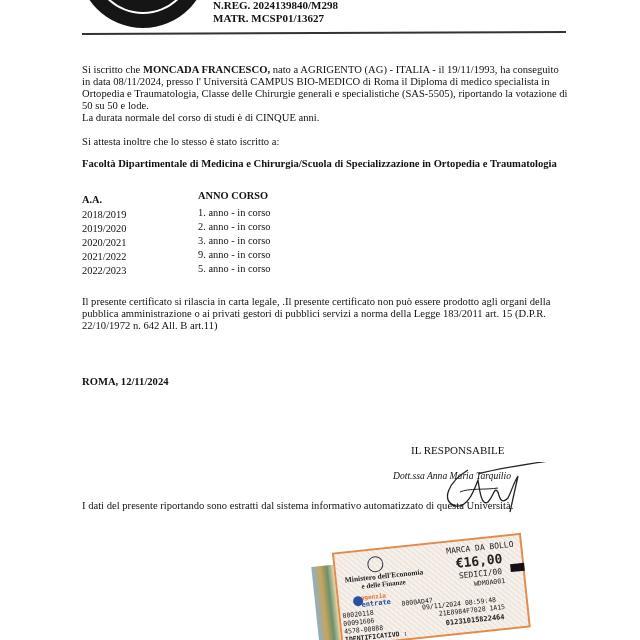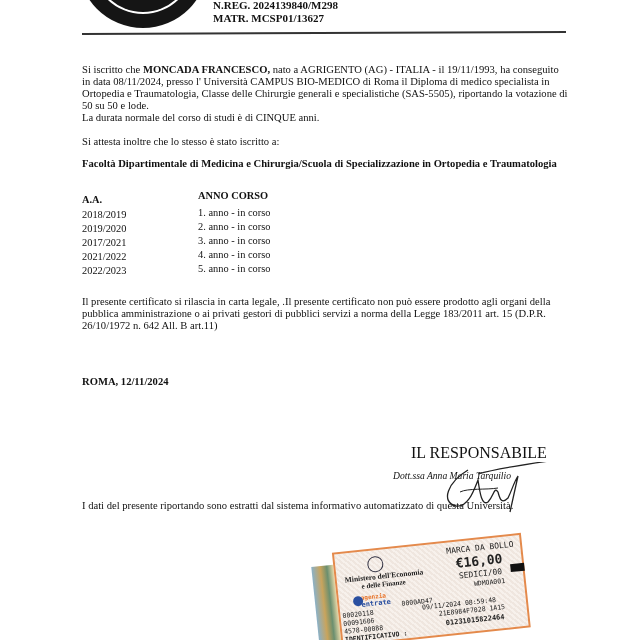--- a/index.html
+++ b/index.html
@@ -18,21 +18,21 @@
     border-radius: 0 0 51px 51px; border: 2px solid #fff; border-top: none;
     box-sizing: border-box;
   }
   .reg { left: 213px; font-weight: bold; font-size: 11px; line-height: 13px; text-align: right; }
   .rule { left: 82px; top: 33px; width: 484px; height: 1.5px; background: #333; transform: rotate(-0.25deg); transform-origin: left; }
   .p { left: 82px; width: 500px; font-size: 10.6px; line-height: 12.3px; }
   .b { font-weight: bold; }
   .table-row { left: 82px; font-size: 10.4px; line-height: 13.3px; }
   .col-aa { position: absolute; left: 0; }
   .col-anno { position: absolute; left: 116px; white-space: nowrap; }
-  .sig-title { left: 411px; top: 444px; font-size: 16px; }
+  .sig-title { left: 411px; top: 444px; font-size: 11px; }
   .sig-name { left: 393px; top: 470px; font-size: 9.6px; font-style: italic; }
   .signature { left: 438px; top: 462px; }
   .stamp {
     left: 310px; top: 555px; width: 220px; height: 100px;
     transform: rotate(-6deg); transform-origin: left top;
   }
   .stamp-edge {
     position: absolute; left: 0; top: 12px; width: 22px; height: 90px;
     background: linear-gradient(90deg, #8ab1c8, #c9a45c 40%, #6b8f6f 70%, #e8d9a8);
   }
@@ -71,36 +71,36 @@
   </div>
   <div class="abs table-row" style="top:208px;">
     <span class="col-aa">2018/2019</span>
     <span class="col-anno" style="top:-2px;">1. anno - in corso</span>
   </div>
   <div class="abs table-row" style="top:222px;">
     <span class="col-aa">2019/2020</span>
     <span class="col-anno" style="top:-2px;">2. anno - in corso</span>
   </div>
   <div class="abs table-row" style="top:236px;">
-    <span class="col-aa">2017/2021</span>
+    <span class="col-aa">2020/2021</span>
     <span class="col-anno" style="top:-2px;">3. anno - in corso</span>
   </div>
   <div class="abs table-row" style="top:250px;">
     <span class="col-aa">2021/2022</span>
-    <span class="col-anno" style="top:-2px;">4. anno - in corso</span>
+    <span class="col-anno" style="top:-2px;">9. anno - in corso</span>
   </div>
   <div class="abs table-row" style="top:264px;">
     <span class="col-aa">2022/2023</span>
     <span class="col-anno" style="top:-2px;">5. anno - in corso</span>
   </div>
 </div>
 
 <div class="abs p" style="top:296px; width:560px;">Il presente certificato si rilascia in carta legale, .Il presente certificato non può essere prodotto agli organi della</div>
 <div class="abs p" style="top:308px; width:560px;">pubblica amministrazione o ai privati gestori di pubblici servizi a norma della Legge 183/2011 art. 15 (D.P.R.</div>
-<div class="abs p" style="top:320px;">26/10/1972 n. 642 All. B art.11)</div>
+<div class="abs p" style="top:320px;">22/10/1972 n. 642 All. B art.11)</div>
 
 <div class="abs p" style="top:376px;font-weight:bold;">ROMA, 12/11/2024</div>
 
 <div class="abs sig-title">IL RESPONSABILE</div>
 <div class="abs sig-name">Dott.ssa Anna Maria Tarquilio</div>
 <svg class="abs signature" width="120" height="55" viewBox="0 0 120 55">
   <path d="M30 8 C 10 20, 2 40, 18 44 C 30 46, 36 28, 40 18 C 42 32, 44 44, 50 40 C 56 34, 56 24, 60 30 C 62 38, 64 42, 70 36 C 74 28, 76 20, 80 14 L 72 50" fill="none" stroke="#222" stroke-width="1.3"></path>
   <path d="M40 12 C 60 6, 90 2, 118 -2" fill="none" stroke="#222" stroke-width="1.3"></path>
   <path d="M22 30 C 30 26, 48 28, 60 26" fill="none" stroke="#222" stroke-width="1"></path>
 </svg>

